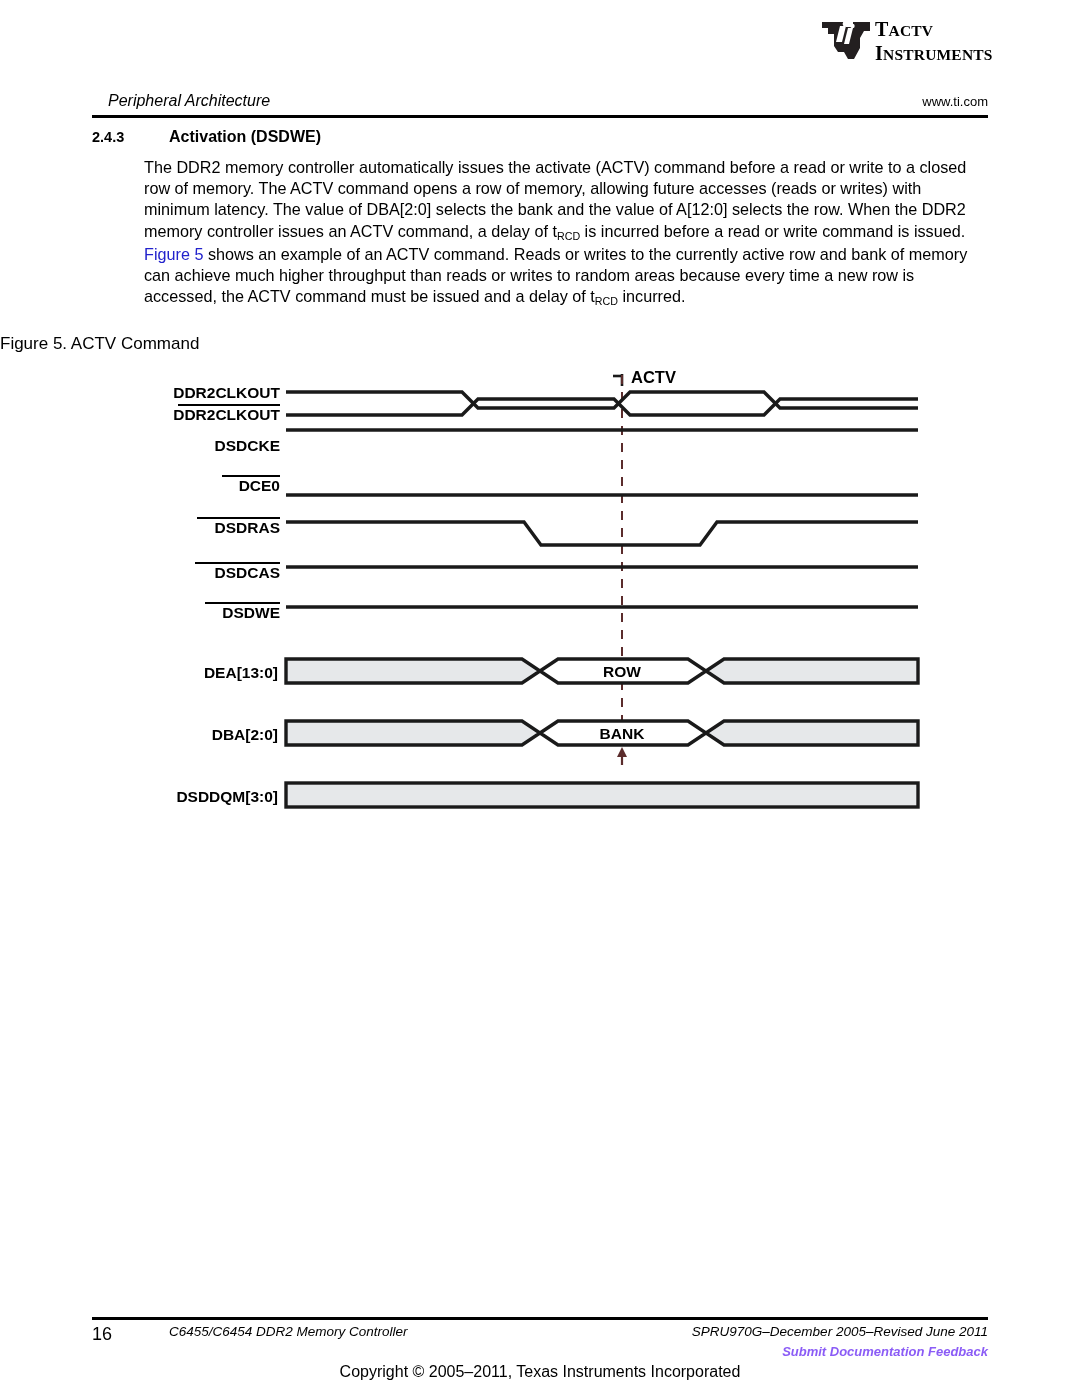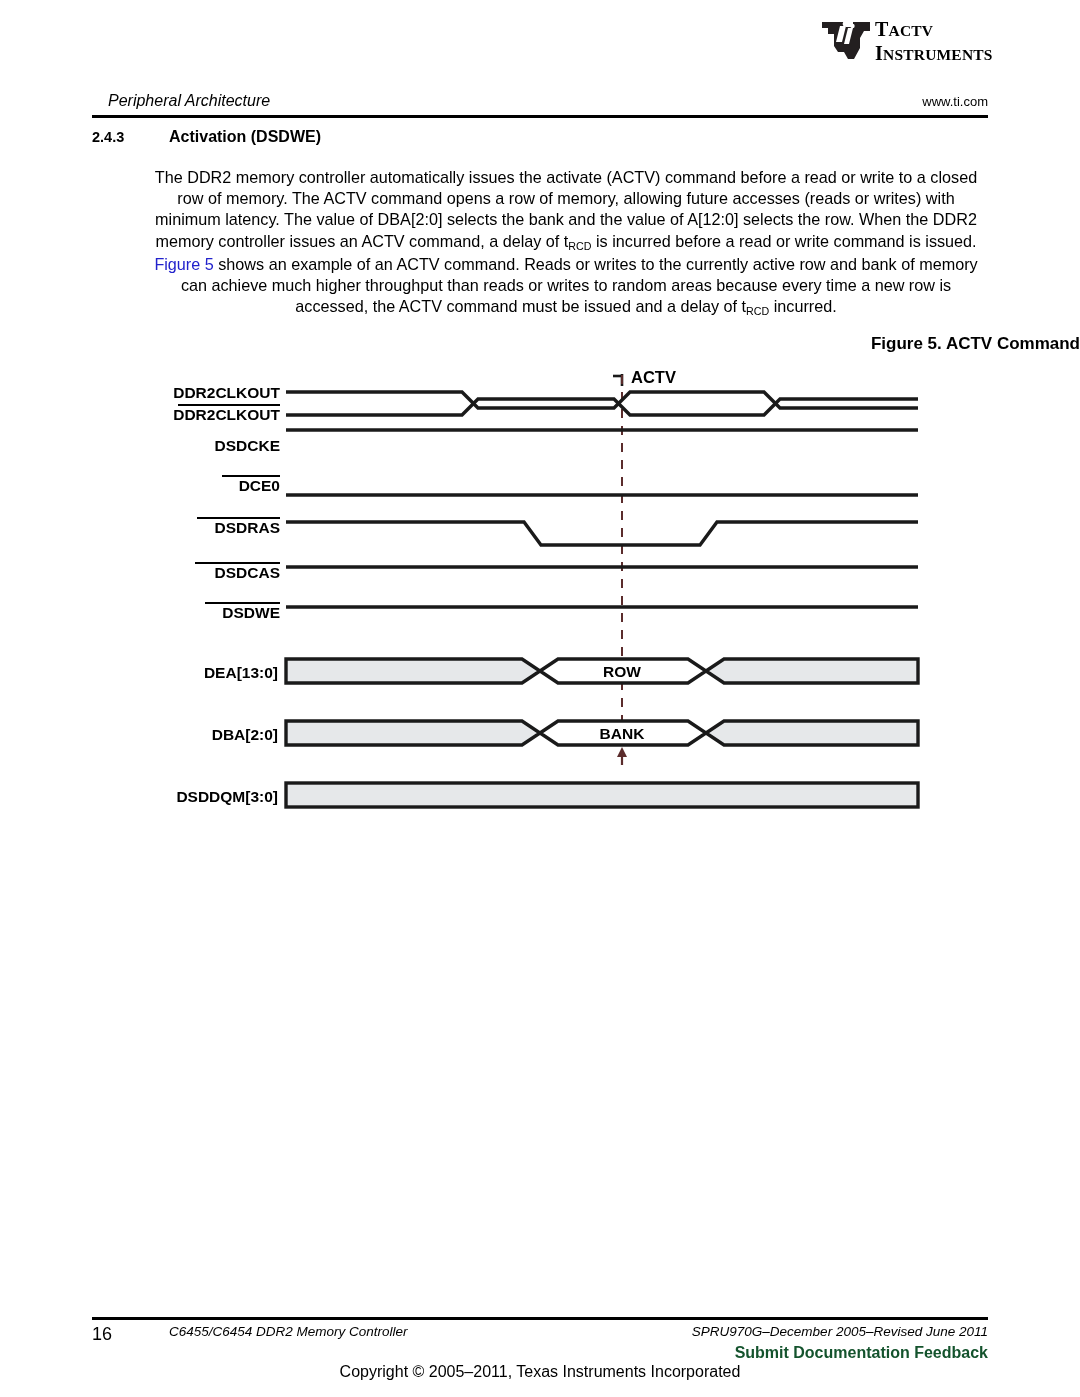--- a/index.html
+++ b/index.html
@@ -97,45 +97,45 @@
     top: -1px;
     font-size: 16px;
     font-weight: bold;
     white-space: nowrap;
   }
 
   
   #body-paragraph {
     position: absolute;
     left: 144px;
-    top: 167px;
+    top: 157px;
     width: 844px;
     font-size: 16.2px;
     line-height: 21.2px;
-    text-align: center;
+    text-align: left;
   }
   #body-paragraph .link {
     color: #2222cc;
   }
   sub {
     font-size: 0.66em;
     vertical-align: baseline;
     position: relative;
     top: 3px;
   }
 
   
   #figure-caption {
     position: absolute;
     left: 0;
     top: 334px;
     width: 1080px;
-    text-align: right;
+    text-align: left;
     font-size: 17px;
-    font-weight: bold;
+    font-weight: normal;
   }
 
   #figure-area {
     position: absolute;
     left: 0;
     top: 362px;
     width: 1080px;
     height: 470px;
   }
   #figure-svg {
@@ -174,23 +174,24 @@
     top: 1324px;
     font-size: 13.5px;
     font-style: italic;
     white-space: nowrap;
     text-align: right;
   }
   #footer-feedback {
     position: absolute;
     right: 92px;
     top: 1344px;
-    font-size: 16px;
+    font-size: 13px;
+    font-style: italic;
     font-weight: bold;
-    color: #14532d;
+    color: #8b5cf6;
     white-space: nowrap;
     text-align: right;
   }
   #footer-copyright {
     position: absolute;
     left: 0;
     top: 1363px;
     width: 1080px;
     text-align: center;
     font-size: 16px;

